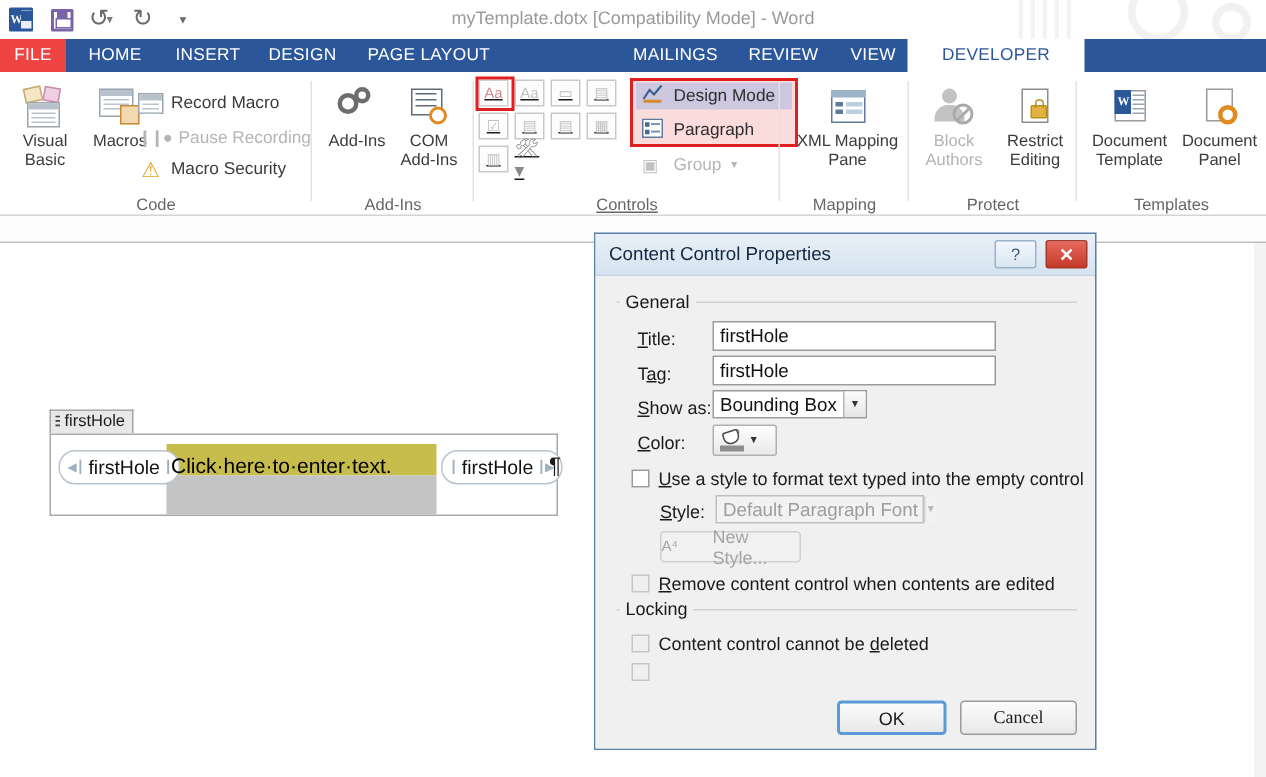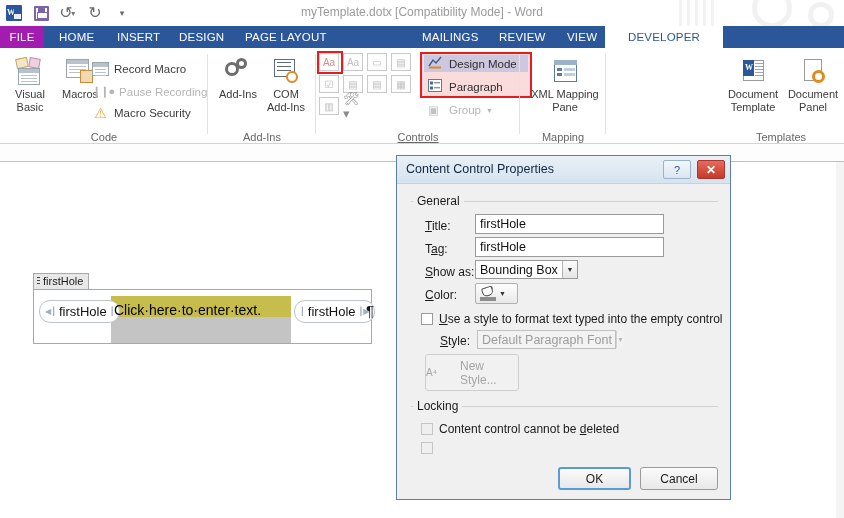--- a/index.html
+++ b/index.html
@@ -52,21 +52,21 @@
   
   #tabstrip {
     position:absolute; left:0; top:26px; width:844px; height:22px;
     background:#2b579a;
   }
   .tab {
     position:absolute; top:0; height:22px; line-height:22px;
     font-size:11.5px; color:#ffffff; padding:0 9px; letter-spacing:.2px;
     cursor:default; white-space:nowrap;
   }
-  .tab.file { background:#a21caf; }
+  .tab.file { background:#ef4444; }
   .tab.active { background:#ffffff; color:#2b579a; }
 
   
   #ribbon {
     position:absolute; left:0; top:48px; width:844px; height:96px;
     background:#ffffff; border-bottom:1px solid #d4d4d4;
   }
   #ribbon-rail {
     position:absolute; left:0; top:144px; width:844px; height:18px;
     background:#fdfdfd; border-bottom:1px solid #bfbfbf;
@@ -352,21 +352,21 @@
         <div style="position:absolute;left:15px;top:13px;width:12px;height:12px;border:2px solid #e08a20;border-radius:50%;background:#fff;"></div>
       </div>
       <div class="lbl">COM</div>
       <div class="lbl">Add-Ins</div>
     </div>
     <div class="group-label" style="left:0;">Add-Ins</div>
     <div class="group-sep" style="left:107px;"></div>
   </div>
 
   <div class="group" style="left:316px; width:204px;">
-    <div class="ctrl-grid" style="left:3px; top:5px;">
+    <div class="ctrl-grid" style="left:3px; top:5px;text-decoration:underline;">
       <div class="ctrl-ico aa-on">Aa</div>
       <div class="ctrl-ico">Aa</div>
       <div class="ctrl-ico">▭</div>
       <div class="ctrl-ico">▤</div>
       <div class="ctrl-ico">☑</div>
       <div class="ctrl-ico">▤</div>
       <div class="ctrl-ico">▤</div>
       <div class="ctrl-ico">▦</div>
       <div class="ctrl-ico">▥</div>
       <div class="ctrl-ico" style="border:none;background:transparent;color:#8a8a8a;font-size:13px;">🛠▾</div>
@@ -416,20 +416,43 @@
         <div style="position:absolute;left:7px;top:10px;width:5px;height:3px;background:#5f7a9a;box-shadow:0 5px 0 #5f7a9a;"></div>
         <div style="position:absolute;left:14px;top:10px;width:11px;height:3px;background:#bcd0e0;box-shadow:0 5px 0 #bcd0e0;"></div>
       </div>
       <div class="lbl">XML Mapping</div>
       <div class="lbl">Pane</div>
     </div>
     <div class="group-label" style="left:0;">Mapping</div>
     <div class="group-sep" style="left:85px;"></div>
   </div>
 
+  <div class="group" style="left:606px; width:112px;">
+    <div class="bigbtn" style="left:4px; top:10px; width:52px;">
+      <div class="ico" style="width:30px;height:28px;">
+        <div style="position:absolute;left:7px;top:1px;width:10px;height:10px;border-radius:50%;background:#c2c2c2;"></div>
+        <div style="position:absolute;left:2px;top:12px;width:20px;height:11px;border-radius:9px 9px 0 0;background:#c2c2c2;"></div>
+        <div style="position:absolute;left:14px;top:11px;width:14px;height:14px;border:2.4px solid #aaa;border-radius:50%;"></div>
+        <div style="position:absolute;left:15px;top:17px;width:13px;height:2.4px;background:#aaa;transform:rotate(-45deg);"></div>
+      </div>
+      <div class="lbl dim">Block</div>
+      <div class="lbl dim">Authors</div>
+    </div>
+    <div class="bigbtn" style="left:58px; top:10px; width:52px;">
+      <div class="ico" style="width:30px;height:28px;">
+        <div style="position:absolute;left:6px;top:1px;width:18px;height:23px;border:1.3px solid #8c8c8c;background:#fff;"></div>
+        <div style="position:absolute;left:12px;top:12px;width:11px;height:9px;background:#e3b341;border:1px solid #b98f20;border-radius:1px;"></div>
+        <div style="position:absolute;left:15px;top:8px;width:6px;height:6px;border:1.6px solid #b98f20;border-bottom:none;border-radius:3px 3px 0 0;"></div>
+      </div>
+      <div class="lbl">Restrict</div>
+      <div class="lbl">Editing</div>
+    </div>
+    <div class="group-label" style="left:0;">Protect</div>
+    <div class="group-sep" style="left:111px;"></div>
+  </div>
 
   <div class="group" style="left:718px; width:126px;">
     <div class="bigbtn" style="left:6px; top:10px; width:58px;">
       <div class="ico" style="width:30px;height:28px;">
         <div style="position:absolute;left:5px;top:2px;width:21px;height:21px;border:1.2px solid #9a9a9a;background:#fff;"></div>
         <div style="position:absolute;left:5px;top:2px;width:11px;height:16px;background:#2b579a;"></div>
         <div style="position:absolute;left:7px;top:5px;font-size:8px;color:#fff;font-family:'Liberation Serif',serif;font-weight:bold;">W</div>
         <div style="position:absolute;left:17px;top:5px;width:8px;height:1.3px;background:#9aa6b4;box-shadow:0 3px 0 #9aa6b4,0 6px 0 #9aa6b4,0 9px 0 #9aa6b4,0 12px 0 #9aa6b4;"></div>
       </div>
       <div class="lbl">Document</div>
@@ -519,33 +542,37 @@
       <span class="cbox"></span>
       <span><span class="u">U</span>se a style to format text typed into the empty control</span>
     </div>
 
     <div class="dlg-lbl" style="left:43px; top:150px;"><span class="u">S</span>tyle:</div>
     <div class="dlg-combo disabled" style="left:80px; top:146px; width:139px; height:19px;">
       <span class="val">Default Paragraph Font</span>
       <span class="arw">▼</span>
     </div>
 
-    <div class="btn disabled" style="left:28px; top:170px; width:94px; height:37px;gap:20px;">
+    <div class="btn disabled" style="left:43px; top:170px; width:94px; height:21px;gap:20px;">
       <span style="font-size:10px;margin-right:3px;">A⁴</span>
       <span>New Style...</span>
     </div>
 
+    <div class="cbrow" style="left:24px; top:198px;">
+      <span class="cbox dim"></span>
+      <span><span class="u">R</span>emove content control when contents are edited</span>
+    </div>
 
     <div class="fs-line" style="left:14px; top:222px; width:307px;"></div>
     <div class="fs-legend" style="left:16px; top:215px;">Locking</div>
 
     <div class="cbrow" style="left:24px; top:238px;">
       <span class="cbox dim"></span>
       <span>Content control cannot be <span class="u">d</span>eleted</span>
     </div>
     <div class="cbrow" style="left:24px; top:258px;">
       <span class="cbox dim"></span>
     </div>
 
     <div class="btn primary" style="left:161px; top:283px; width:73px;">OK</div>
-    <div class="btn" style="left:243px; top:283px; width:78px;">Cancel</div>
+    <div class="btn" style="left:243px; top:283px; width:78px;font-family:Liberation Serif, serif;">Cancel</div>
   </div>
 </div>
 
 </body></html>

